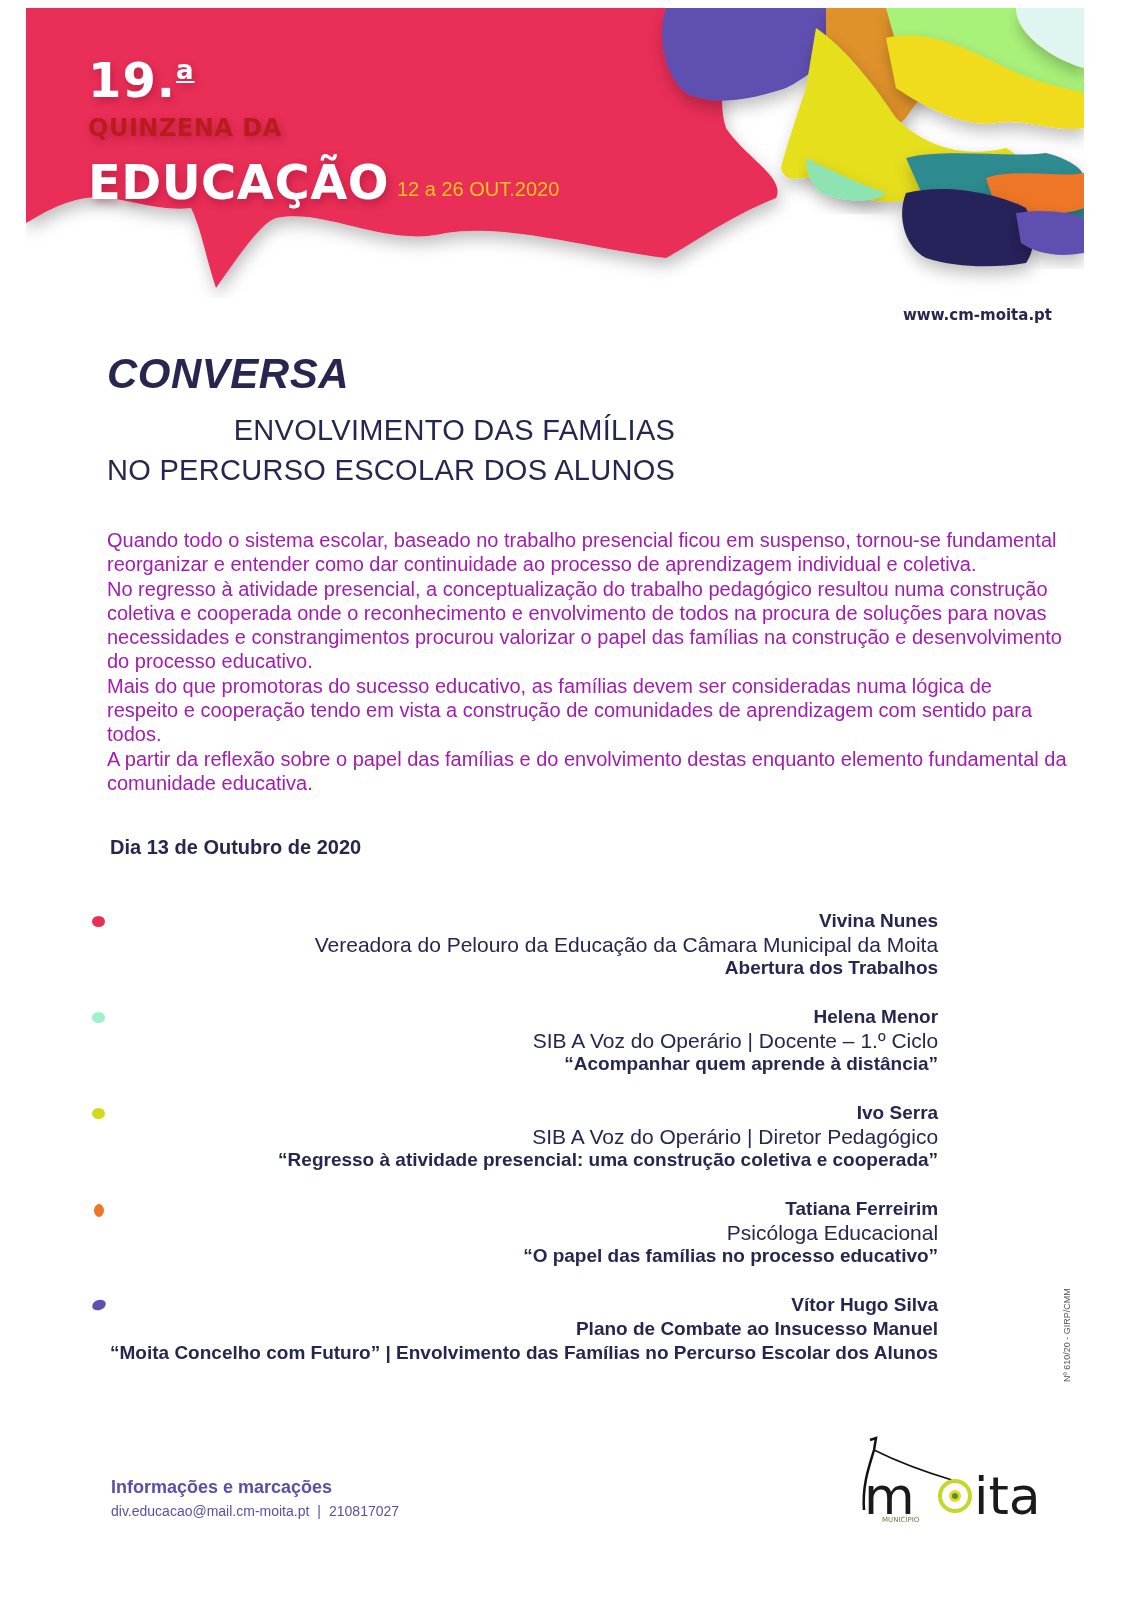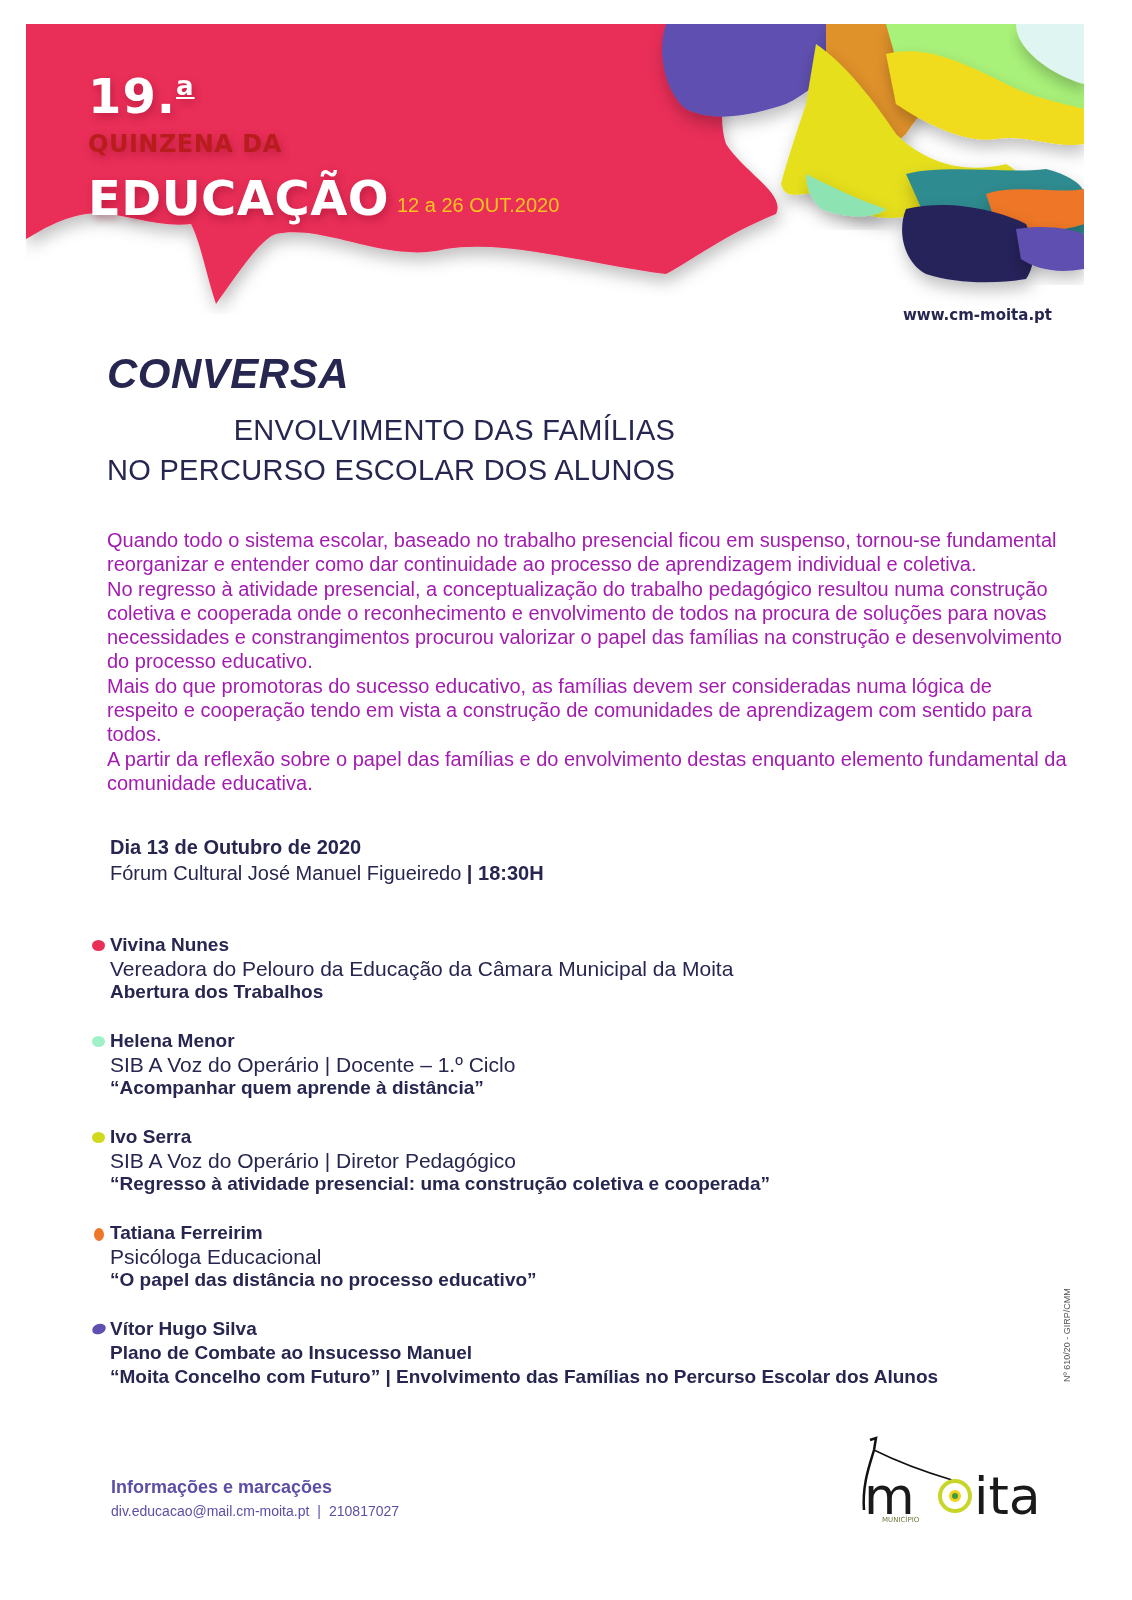--- a/index.html
+++ b/index.html
@@ -1,38 +1,38 @@
 <!DOCTYPE html>
 <html><head>
 <meta charset="utf-8">
 <style>
   html, body { margin: 0; padding: 0; background: #ffffff; }
   body { width: 1132px; height: 1600px; position: relative; overflow: hidden;
          font-family: "DejaVu Sans", "Liberation Sans", sans-serif; color: #262650; }
-  .banner { position: absolute; left: 26px; top: 24px; width: 1058px; height: 290px; text-decoration: underline; }
+  .banner { position: absolute; left: 26px; top: 8px; width: 1058px; height: 290px; text-decoration: underline; }
   .banner svg { position: absolute; left: 0; top: 0; }
   .edition { position: absolute; left: 62px; top: 48px; color: #fff; font-weight: bold;
              font-size: 48px; line-height: 1; letter-spacing: 1px; text-shadow: 2px 4px 8px rgba(120,0,30,.35); }
   .edition sup { font-size: 26px; text-decoration: underline; vertical-align: 18px; }
   .event-line1 { position: absolute; left: 62px; top: 106px; color: #b91c1c; font-weight: bold;
                  font-size: 24px; letter-spacing: 0.5px; text-shadow: 2px 4px 8px rgba(120,0,30,.35); }
   .event-line2 { position: absolute; left: 62px; top: 146px; color: #fff; font-weight: bold;
                  font-size: 48px; letter-spacing: 0.5px; text-shadow: 2px 4px 8px rgba(120,0,30,.35); }
   .dates { position: absolute; left: 371px; top: 170px; color: #f7c51c; font-size: 20px; font-family: "Liberation Sans", sans-serif; }
   .website { position: absolute; right: 80px; top: 306px; font-weight: bold; font-size: 15px; color: #262650; margin-left: 12px; }
   .kicker { position: absolute; left: 107px; top: 350px; font-size: 42px; font-weight: bold; font-style: italic;
             color: #262650; font-family: "Liberation Sans", sans-serif; letter-spacing: 0.5px; }
   .title { position: absolute; left: 107px; top: 410px; font-size: 29px; font-weight: normal; line-height: 40px;
            color: #262650; font-family: "Liberation Sans", sans-serif; letter-spacing: 0.3px; text-align: right; }
   .intro { position: absolute; left: 107px; top: 528px; width: 960px; font-family: "Liberation Sans", sans-serif;
            font-size: 20px; line-height: 24.3px; color: #a21caf; }
   .intro p { margin: 0; }
   .event-info { position: absolute; left: 110px; top: 834px; font-family: "Liberation Sans", sans-serif; font-size: 20px; line-height: 26px; }
   .event-date { font-weight: bold; }
-  .speakers { position: absolute; left: 90px; top: 932px; font-family: "Liberation Sans", sans-serif; }
+  .speakers { position: absolute; left: 90px; top: 908px; font-family: "Liberation Sans", sans-serif; text-align: right; }
   .speaker { position: relative; padding-left: 20px; margin-bottom: 24px; }
   .speaker .dot { position: absolute; left: 2px; top: 8px; width: 13px; height: 11px; border-radius: 50%; }
   .speaker .name { font-weight: bold; font-size: 19px; line-height: 25px; }
   .speaker .role { font-size: 21px; line-height: 23px; }
   .speaker .talk { font-weight: bold; font-size: 19px; line-height: 24px; }
   .footer { position: absolute; left: 111px; top: 1475px; font-family: "Liberation Sans", sans-serif; color: #5a4fa5; }
   .footer .label { font-weight: bold; font-size: 18px; line-height: 24px; }
   .footer .contact { font-size: 14px; line-height: 24px; }
   .footer .sep { margin: 0 8px; }
   .vertical-code { position: absolute; left: 1062px; top: 1382px; transform: rotate(-90deg); transform-origin: left top;
@@ -97,25 +97,20 @@
 
 <div class="intro">
   <p>Quando todo o sistema escolar, baseado no trabalho presencial ficou em suspenso, tornou-se fundamental reorganizar e entender como dar continuidade ao processo de aprendizagem individual e coletiva.</p>
   <p>No regresso à atividade presencial, a conceptualização do trabalho pedagógico resultou numa construção coletiva e cooperada onde o reconhecimento e envolvimento de todos na procura de soluções para novas necessidades e constrangimentos procurou valorizar o papel das famílias na construção e desenvolvimento do processo educativo.</p>
   <p>Mais do que promotoras do sucesso educativo, as famílias devem ser consideradas numa lógica de respeito e cooperação tendo em vista a construção de comunidades de aprendizagem com sentido para todos.</p>
   <p>A partir da reflexão sobre o papel das famílias e do envolvimento destas enquanto elemento fundamental da comunidade educativa.</p>
 </div>
 
 <div class="event-info">
   <div class="event-date">Dia 13 de Outubro de 2020</div>
-  <div>
-    <span>Fórum Cultural José Manuel Figueiredo</span>
-    <b>|</b>
-    <b>18:30H</b>
-  </div>
 </div>
 
 <div class="speakers">
   <div class="speaker">
     <span class="dot" style="background:#e92f58"></span>
     <div class="name">Vivina Nunes</div>
     <div class="role">Vereadora do Pelouro da Educação da Câmara Municipal da Moita</div>
     <div class="talk">Abertura dos Trabalhos</div>
   </div>
   <div class="speaker">
@@ -127,21 +122,21 @@
   <div class="speaker">
     <span class="dot" style="background:#d2d81c"></span>
     <div class="name">Ivo Serra</div>
     <div class="role">SIB A Voz do Operário | Diretor Pedagógico</div>
     <div class="talk">“Regresso à atividade presencial: uma construção coletiva e cooperada”</div>
   </div>
   <div class="speaker">
     <span class="dot" style="background:#ee7628; width:10px; height:13px; left:4px;"></span>
     <div class="name">Tatiana Ferreirim</div>
     <div class="role">Psicóloga Educacional</div>
-    <div class="talk">“O papel das distância no processo educativo”</div>
+    <div class="talk">“O papel das famílias no processo educativo”</div>
   </div>
   <div class="speaker">
     <span class="dot" style="background:#5e4fb0; width:14px; height:10px; transform:rotate(-20deg)"></span>
     <div class="name">Vítor Hugo Silva</div>
     <div class="talk">Plano de Combate ao Insucesso Manuel</div>
     <div class="talk">“Moita Concelho com Futuro” | Envolvimento das Famílias no Percurso Escolar dos Alunos</div>
   </div>
 </div>
 
 <div class="vertical-code">Nº 610/20 - GIRP/CMM</div>

